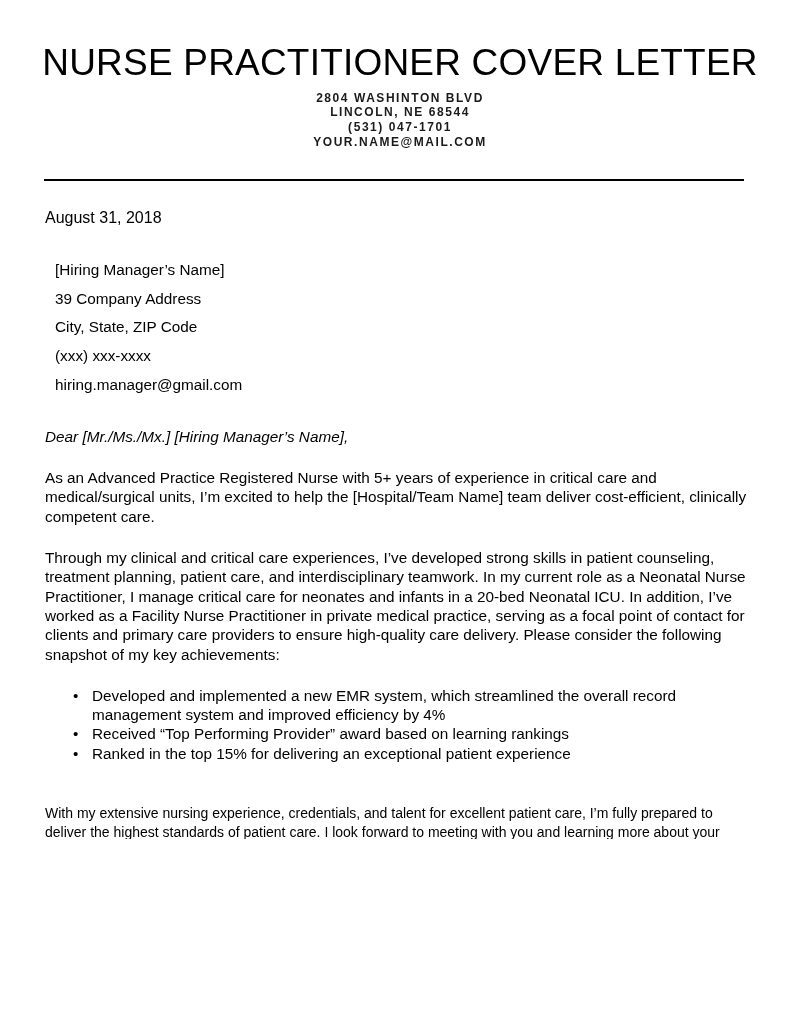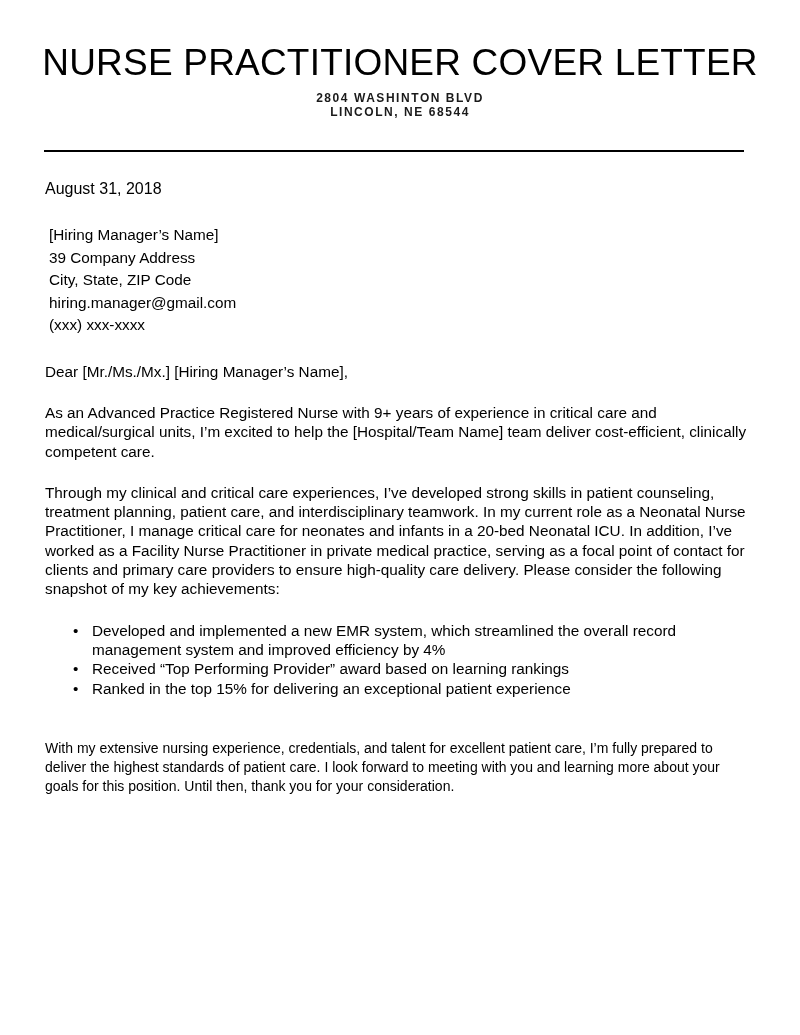--- a/index.html
+++ b/index.html
@@ -81,29 +81,30 @@
     padding-top: 27px;
   }
 
   .recipient-block {
     margin: 0;
     padding-top: 24px;
   }
   .recipient-line {
     font-size: 15.3px;
     line-height: 18.6px;
-    margin: 4px;
+    margin: 10px;
     white-space: nowrap;
   }
 
   .salutation {
     font-size: 15.3px;
     line-height: 19px;
     margin: 0;
     padding-top: 23px;
+    font-style: italic;
   }
 
   .body-para {
     font-size: 15.3px;
     line-height: 19.3px;
     margin: 0;
     padding-top: 22px;
     text-align: left;
   }
 
@@ -153,42 +154,44 @@
 <body>
 
 <div class="page">
 
   <header class="letter-header">
     <h1 class="doc-title">NURSE PRACTITIONER COVER LETTER</h1>
 
     <div class="contact-block">
       <p class="contact-line">2804 WASHINTON BLVD</p>
       <p class="contact-line">LINCOLN, NE 68544</p>
+      <p class="contact-line">(531) 047-1701</p>
+      <p class="contact-line">YOUR.NAME@MAIL.COM</p>
     </div>
   </header>
 
   <div class="divider-wrap">
     <div class="divider"></div>
   </div>
 
   <main class="letter-body">
 
     <p class="date-line">August 31, 2018</p>
 
     <div class="recipient-block">
       <p class="recipient-line">[Hiring Manager’s Name]</p>
       <p class="recipient-line">39 Company Address</p>
       <p class="recipient-line">City, State, ZIP Code</p>
+      <p class="recipient-line">(xxx) xxx-xxxx</p>
       <p class="recipient-line">hiring.manager@gmail.com</p>
-      <p class="recipient-line">(xxx) xxx-xxxx</p>
     </div>
 
     <p class="salutation">Dear [Mr./Ms./Mx.] [Hiring Manager’s Name],</p>
 
-    <p class="body-para">As an Advanced Practice Registered Nurse with 9+ years of experience in critical care and medical/surgical units, I’m excited to help the [Hospital/Team Name] team deliver cost-efficient, clinically competent care.</p>
+    <p class="body-para">As an Advanced Practice Registered Nurse with 5+ years of experience in critical care and medical/surgical units, I’m excited to help the [Hospital/Team Name] team deliver cost-efficient, clinically competent care.</p>
 
     <p class="body-para">Through my clinical and critical care experiences, I’ve developed strong skills in patient counseling, treatment planning, patient care, and interdisciplinary teamwork. In my current role as a Neonatal Nurse Practitioner, I manage critical care for neonates and infants in a 20-bed Neonatal ICU. In addition, I’ve worked as a Facility Nurse Practitioner in private medical practice, serving as a focal point of contact for clients and primary care providers to ensure high-quality care delivery. Please consider the following snapshot of my key achievements:</p>
 
     <ul class="bullet-list">
       <li class="bullet-item">
         <span class="bullet-marker">•</span>
         <span>Developed and implemented a new EMR system, which streamlined the overall record management system and improved efficiency by 4%</span>
       </li>
       <li class="bullet-item">
         <span class="bullet-marker">•</span>

